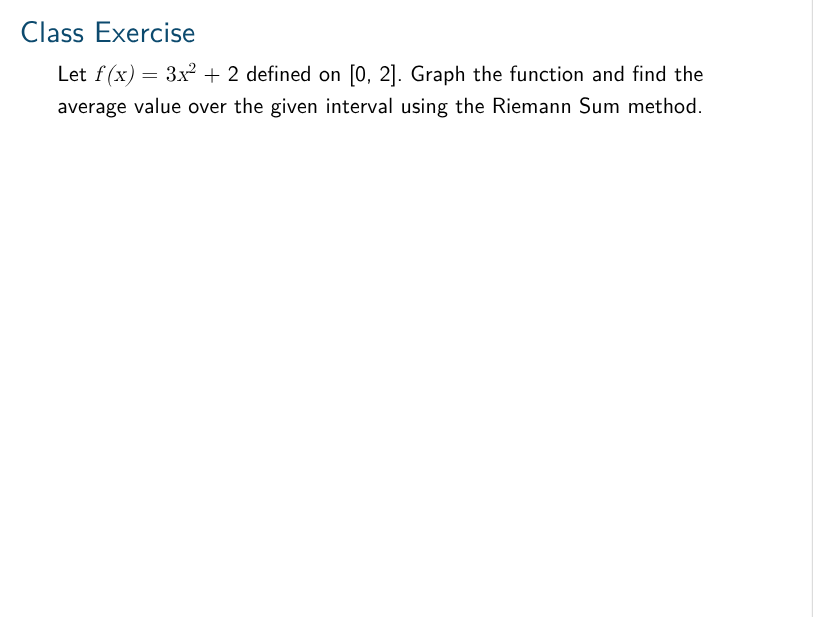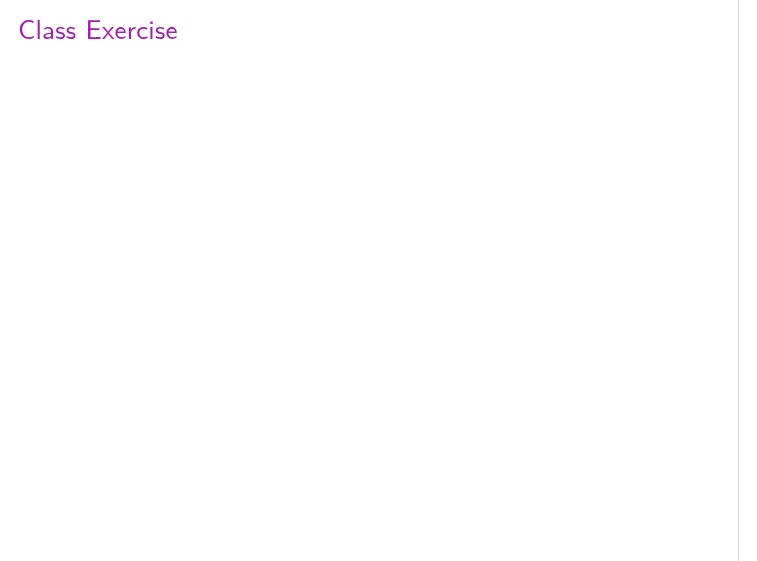--- a/index.html
+++ b/index.html
@@ -14,21 +14,21 @@
     overflow: hidden;
   }
   .slide {
     box-sizing: border-box;
     width: 757px;
     height: 561px;
     padding: 8px 18px 18px 18px;
     position: relative;
   }
   .title {
-    color: #a21caf;
+    color: #0c4a6e;
     font-size: 27px;
     font-weight: 400;
     margin: 0 0 6px 0;
     letter-spacing: 0.2px;
   }
   .body {
     font-size: 20px;
     line-height: 1.35;
     margin-left: 34px;
     max-width: 640px;
@@ -54,14 +54,17 @@
     width: 1px;
     height: 561px;
     background: #d9d9d9;
   }
 </style>
 </head>
 <body>
 
 <div class="slide">
   <h1 class="title">Class Exercise</h1>
+  <div class="body">
+    <span>Let </span><span class="math-i">f (x)</span><span class="math-r"> = 3</span><span class="math-i">x</span><span class="math-r sup">2</span><span> + 2 defined on [0, 2]. Graph the function and find the average value over the given interval using the Riemann Sum method.</span>
+  </div>
   <div class="right-rule"></div>
 </div>
 
 </body></html>

